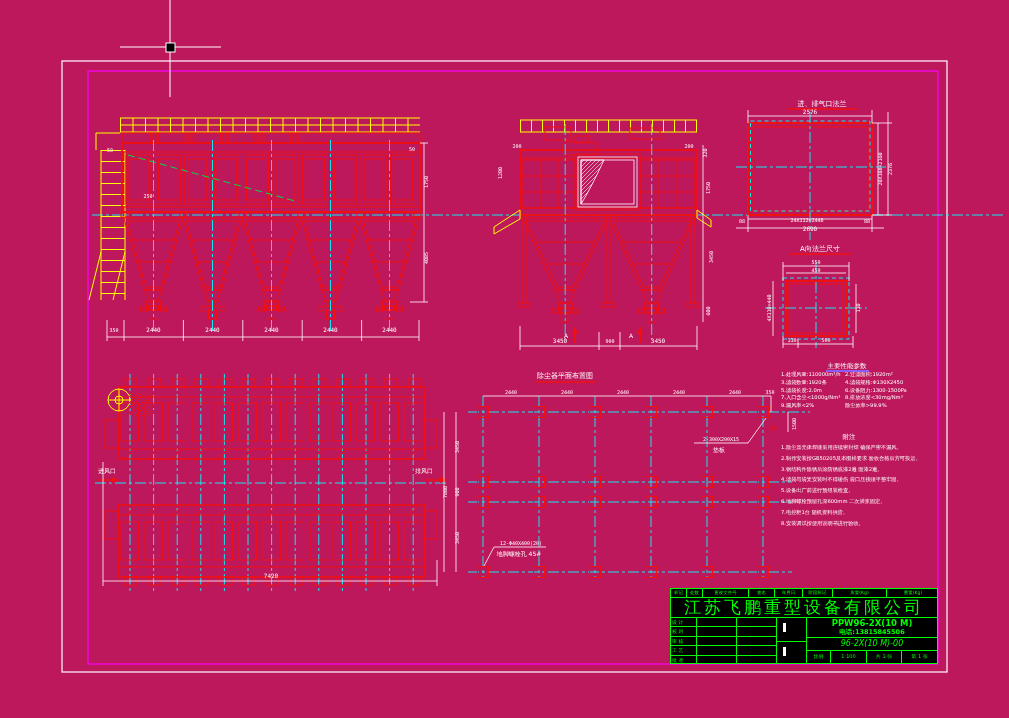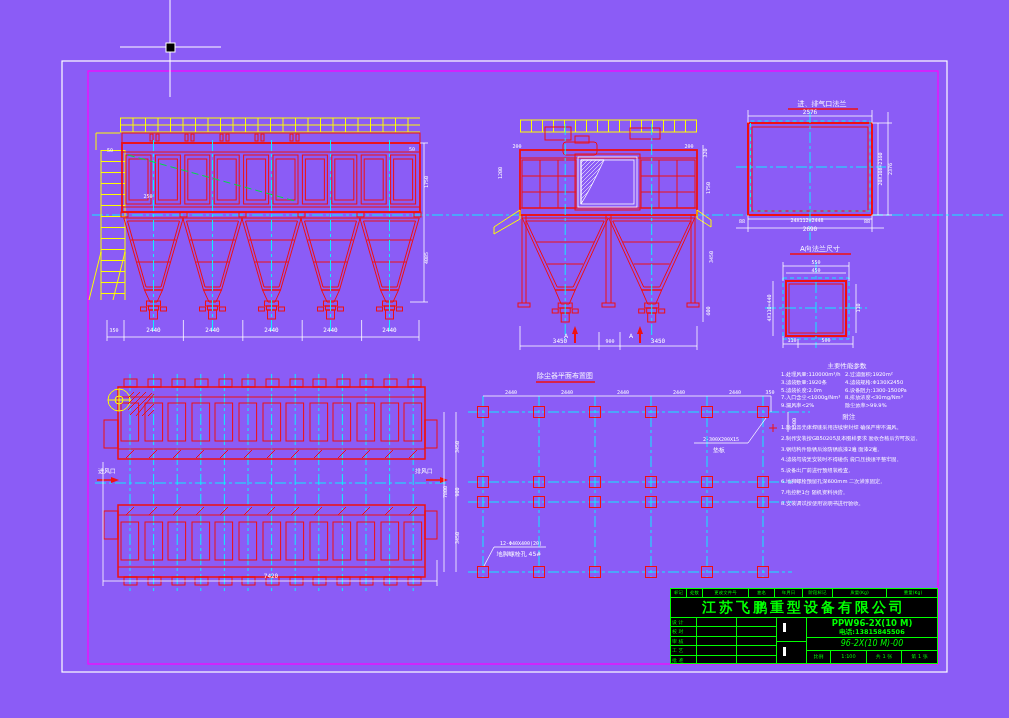--- a/index.html
+++ b/index.html
@@ -1,45 +1,45 @@
 <!DOCTYPE html>
 <html><head>
 <meta charset="utf-8">
 <style>
   html,body{margin:0;padding:0;background:#000;}
   body{font-family:"DejaVu Sans",sans-serif;}
-  #stage{position:relative;width:1009px;height:718px;background:#8b5cf6;overflow:hidden;}
+  #stage{position:relative;width:1009px;height:718px;background:#be185d;overflow:hidden;}
   #stage svg{position:absolute;left:0;top:0;}
   .abs{position:absolute;}
   
   .r{stroke:#f01010;fill:none;stroke-width:1;}
   .y{stroke:#ffff00;fill:none;stroke-width:1;}
   .w{stroke:#ffffff;fill:none;stroke-width:0.8;}
   .cl{stroke:#00ffff;fill:none;stroke-width:0.9;stroke-dasharray:11 3 3 3;}
   .cd{stroke:#00ffff;fill:none;stroke-width:0.9;stroke-dasharray:4 3;}
   .gd{stroke:#00dd44;fill:none;stroke-width:1;stroke-dasharray:7 4;}
   .dt{font-family:"DejaVu Sans Mono",monospace;font-size:6px;fill:#fff;text-anchor:middle;}
   .dts{font-family:"DejaVu Sans Mono",monospace;font-size:5px;fill:#fff;text-anchor:middle;}
   .zh{font-family:"DejaVu Sans",sans-serif;font-size:7px;fill:#fff;text-anchor:middle;}
   .zhs{font-family:"DejaVu Sans",sans-serif;font-size:6px;fill:#fff;text-anchor:middle;}
   
   .params{left:781px;top:362px;width:132px;color:#fff;}
   .params .ttl{text-align:center;font-size:6.5px;line-height:9px;}
   .params .ttl span{border-bottom:2px solid #8b5cf6;padding:0 2px;}
   .params .row{display:flex;font-size:5.2px;line-height:7.8px;white-space:nowrap;}
   .params .row span:first-child{width:64px;flex:none;}
-  .notes{left:781px;top:412px;width:136px;color:#fff;}
+  .notes{left:781px;top:432px;width:136px;color:#fff;}
   .notes .ttl{text-align:center;font-size:6.5px;line-height:10px;}
   .notes .it{font-size:5.2px;line-height:10.8px;white-space:nowrap;}
   
   .tb{left:670px;top:588px;width:268px;height:76px;color:#00ff00;box-sizing:border-box;border:1px solid #00ff00;background:#000;}
   .tb *{box-sizing:border-box;}
   .tb-r0{display:flex;height:9px;border-bottom:1px solid #00ff00;}
   .tb-r0 span{border-right:1px solid #00ff00;font-size:4.5px;line-height:8px;text-align:center;overflow:hidden;white-space:nowrap;flex:none;}
-  .tb-company{height:20px;border-bottom:1px solid #00ff00;font-size:14px;font-weight:bold;letter-spacing:3px;text-align:center;line-height:19px;white-space:nowrap;}
+  .tb-company{height:20px;border-bottom:1px solid #00ff00;font-size:17px;font-weight:normal;letter-spacing:3px;text-align:center;line-height:19px;white-space:nowrap;}
   .tb-main{display:flex;height:46px;}
   .tb-left{width:108px;border-right:1px solid #00ff00;display:flex;flex-direction:column;}
   .tb-lrow{display:flex;flex:1;border-bottom:1px solid #00ff00;}
   .tb-lrow:last-child{border-bottom:none;}
   .tb-lrow span{font-size:5px;line-height:8px;overflow:hidden;white-space:nowrap;}
   .tb-lrow .lbl{width:26px;border-right:1px solid #00ff00;padding-left:1px;}
   .tb-lrow .c1{width:40px;border-right:1px solid #00ff00;}
   .tb-lrow .c2{flex:1;}
   .tb-mid{width:30px;border-right:1px solid #00ff00;display:flex;flex-direction:column;}
   .tb-mbox{flex:1;border-bottom:1px solid #00ff00;position:relative;}

